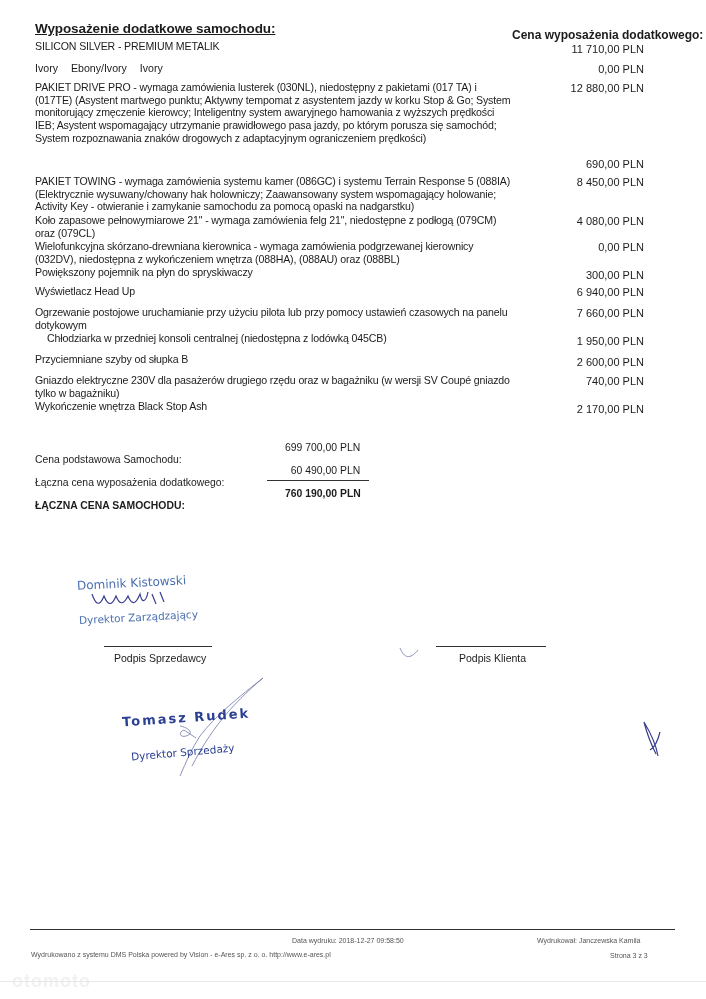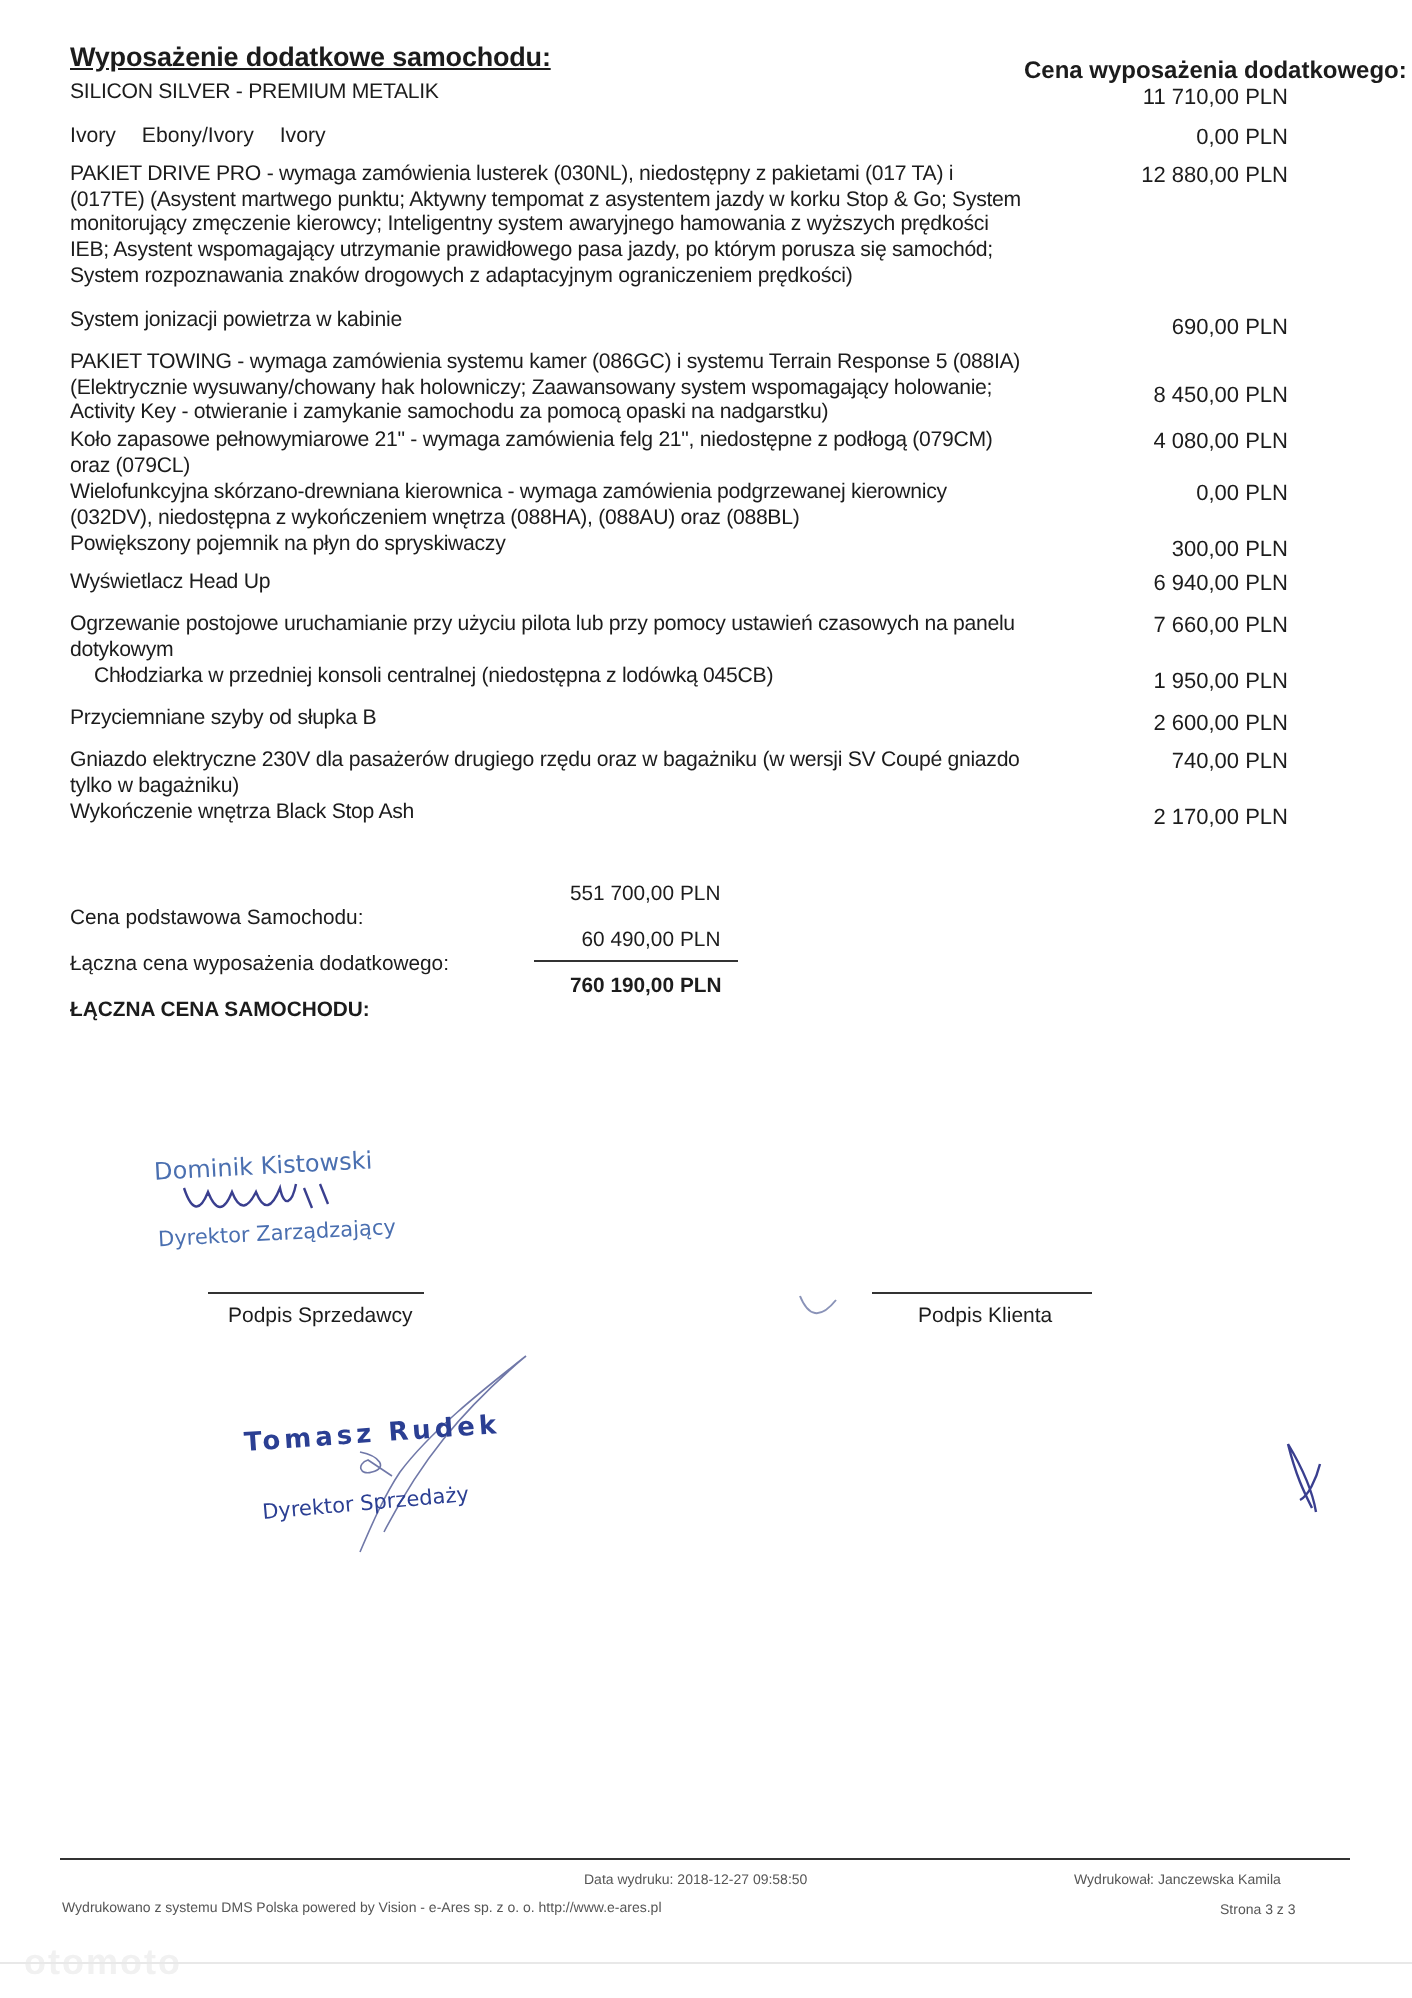--- a/index.html
+++ b/index.html
@@ -47,26 +47,25 @@
       <span>Ivory</span>
       <span>Ebony/Ivory</span>
       <span>Ivory</span>
       <div class="price" style="top:1px;">0,00 PLN</div>
     </div>
     <div class="item" style="top:0;height:76px;">
       <div class="desc">PAKIET DRIVE PRO - wymaga zamówienia lusterek (030NL), niedostępny z pakietami (017 TA) i (017TE) (Asystent martwego punktu; Aktywny tempomat z asystentem jazdy w korku Stop &amp; Go; System monitorujący zmęczenie kierowcy; Inteligentny system awaryjnego hamowania z wyższych prędkości IEB; Asystent wspomagający utrzymanie prawidłowego pasa jazdy, po którym porusza się samochód; System rozpoznawania znaków drogowych z adaptacyjnym ograniczeniem prędkości)</div>
       <div class="price" style="top:1px;">12 880,00 PLN</div>
     </div>
     <div class="item" style="top:-3px;height:18px;">
-      <div class="desc">System jonizacji powietrza w kabinie</div>
       <div class="price" style="top:4px;">690,00 PLN</div>
     </div>
     <div class="item" style="top:0;height:39px;">
       <div class="desc">PAKIET TOWING - wymaga zamówienia systemu kamer (086GC) i systemu Terrain Response 5 (088IA) (Elektrycznie wysuwany/chowany hak holowniczy; Zaawansowany system wspomagający holowanie; Activity Key - otwieranie i zamykanie samochodu za pomocą opaski na nadgarstku)</div>
-      <div class="price" style="top:1px;margin-top:16px;">8 450,00 PLN</div>
+      <div class="price" style="top:1px;">8 450,00 PLN</div>
     </div>
     <div class="item" style="top:0;height:26px;">
       <div class="desc">Koło zapasowe pełnowymiarowe 21" - wymaga zamówienia felg 21", niedostępne z podłogą (079CM) oraz (079CL)</div>
       <div class="price" style="top:1px;">4 080,00 PLN</div>
     </div>
     <div class="item" style="top:0;height:26px;">
       <div class="desc">Wielofunkcyjna skórzano-drewniana kierownica - wymaga zamówienia podgrzewanej kierownicy (032DV), niedostępna z wykończeniem wnętrza (088HA), (088AU) oraz (088BL)</div>
       <div class="price" style="top:1px;">0,00 PLN</div>
     </div>
     <div class="item" style="top:0;height:19px;">
@@ -95,21 +94,21 @@
     </div>
     <div class="item" style="top:0;height:18px;">
       <div class="desc">Wykończenie wnętrza Black Stop Ash</div>
       <div class="price" style="top:3px;">2 170,00 PLN</div>
     </div>
   </div>
 
   <div class="totals">
     <div class="trow">
       <span class="lbl">Cena podstawowa Samochodu:</span>
-      <span class="val">551 700,00</span>
+      <span class="val">699 700,00</span>
       <span class="cur">PLN</span>
     </div>
     <div class="trow">
       <span class="lbl">Łączna cena wyposażenia dodatkowego:</span>
       <span class="val">60 490,00</span>
       <span class="cur">PLN</span>
     </div>
     <div class="trow bold">
       <span class="lbl">ŁĄCZNA CENA SAMOCHODU:</span>
       <span class="val">760 190,00</span>

